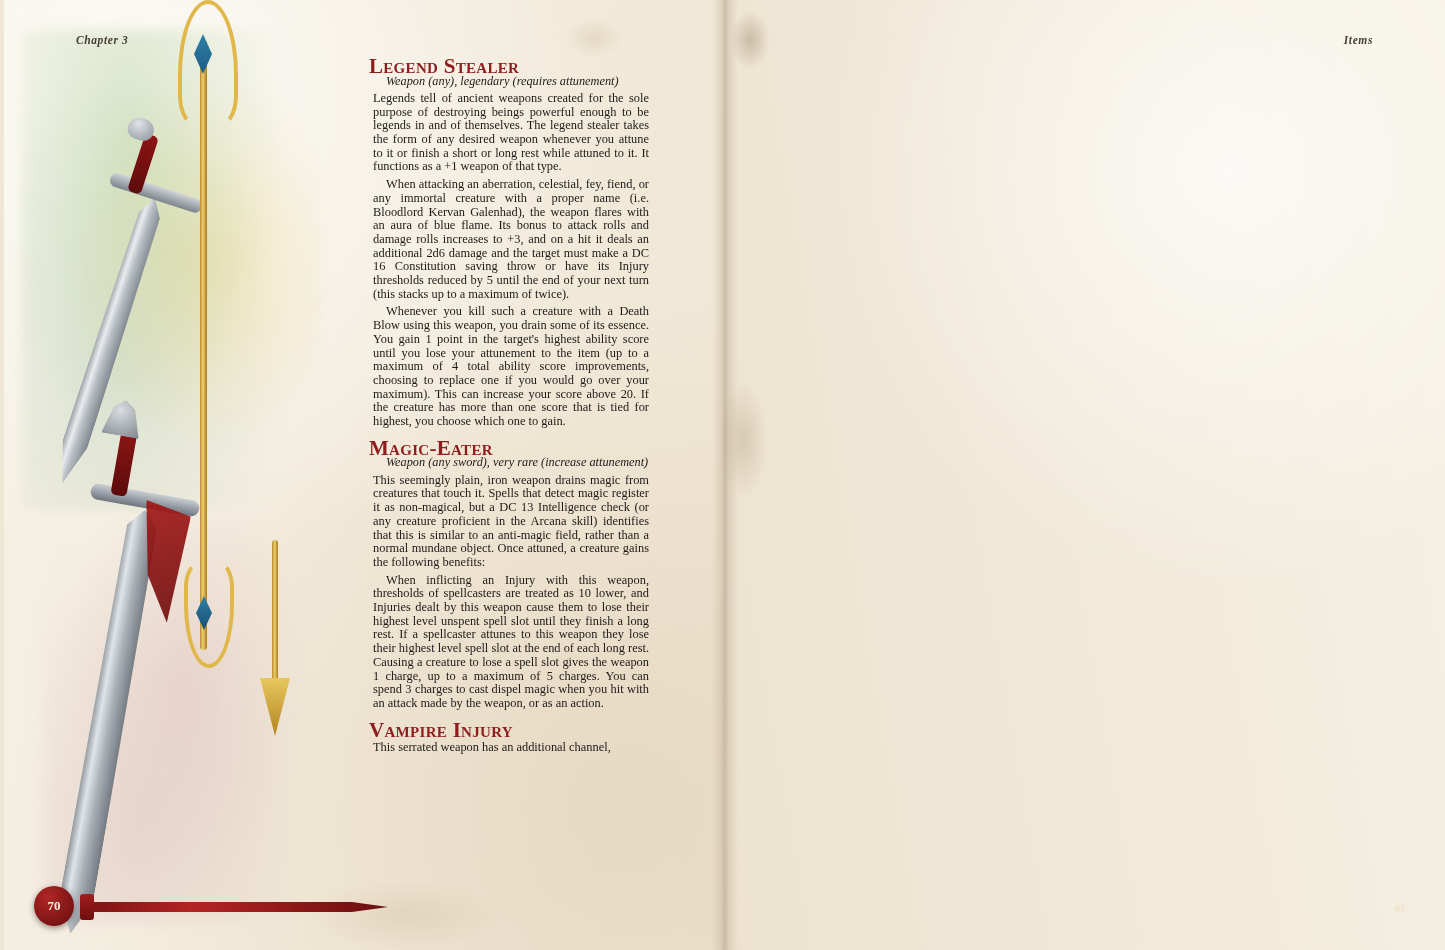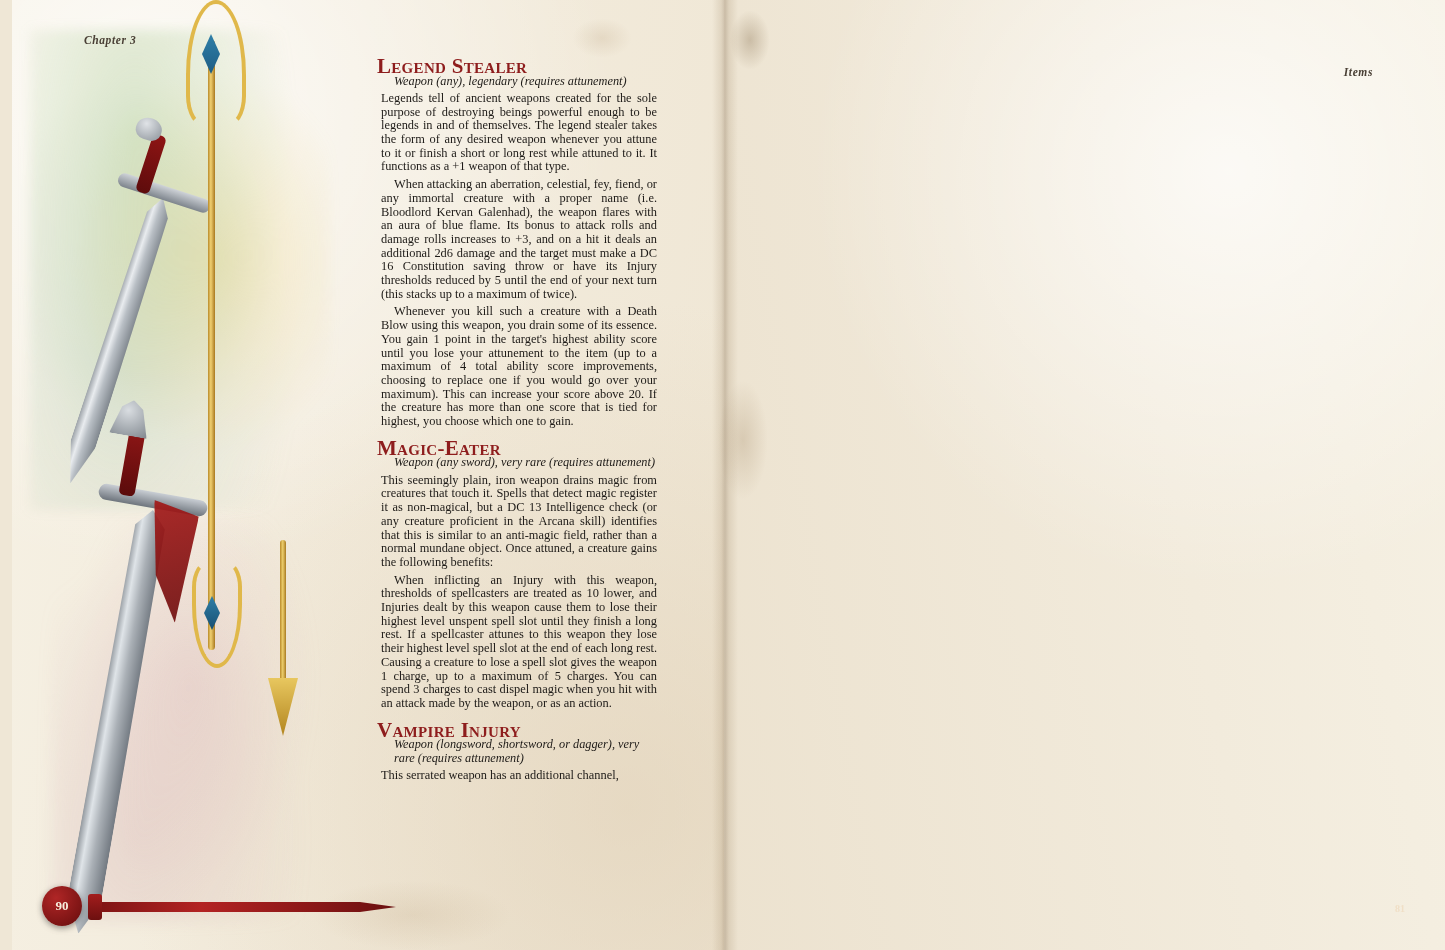--- a/index.html
+++ b/index.html
@@ -5,21 +5,21 @@
   html,body{margin:0;padding:0;}
   body{
     width:1445px;height:950px;overflow:hidden;
     font-family:"Liberation Serif", serif;
     background:#efe7d6;
   }
   .spread{position:relative;width:1445px;height:950px;overflow:hidden;}
 
   
   .page-left{
-    position:absolute;left:12px;top:0;width:724px;height:950px;
+    position:absolute;left:4px;top:0;width:724px;height:950px;
     background:
       radial-gradient(circle at 20% 12%, rgba(255,255,255,0.75) 0%, rgba(255,255,255,0) 45%),
       radial-gradient(circle at 85% 85%, rgba(222,205,178,0.55) 0%, rgba(255,255,255,0) 50%),
       linear-gradient(100deg,#f6f1e4 0%,#f3ecdd 40%,#efe6d4 100%);
   }
   .page-right{
     position:absolute;left:724px;top:0;width:721px;height:950px;
     background:
       radial-gradient(circle at 70% 18%, rgba(255,255,255,0.7) 0%, rgba(255,255,255,0) 45%),
       linear-gradient(260deg,#f6f1e4 0%,#f2ebdc 40%,#ece2cf 100%);
@@ -33,21 +33,21 @@
   .stain{position:absolute;border-radius:50%;pointer-events:none;}
 
   
   .running-head{
     position:absolute;top:34px;
     font-family:"Liberation Serif", serif;
     font-style:italic;font-weight:bold;
     font-size:11.5px;letter-spacing:.6px;color:#4a4036;
   }
   .rh-left{left:72px;}
-  .rh-right{right:72px;margin-top:32px;}
+  .rh-right{right:72px;}
 
   
   .col{
     position:absolute;
     font-size:12.4px;line-height:13.7px;
     color:#1d1a17;
     text-align:justify;
   }
   .col p{margin:4px;text-indent:13px;}
   .col p.first{text-indent:0;}
@@ -191,41 +191,40 @@
       <div>
         <div class="entry-title">Legend Stealer</div>
         <div class="entry-sub">Weapon (any), legendary (requires attunement)</div>
         <p class="first">Legends tell of ancient weapons created for the sole purpose of destroying beings powerful enough to be legends in and of themselves. The legend stealer takes the form of any desired weapon whenever you attune to it or finish a short or long rest while attuned to it. It functions as a +1 weapon of that type.</p>
         <p>When attacking an aberration, celestial, fey, fiend, or any immortal creature with a proper name (i.e. Bloodlord Kervan Galenhad), the weapon flares with an aura of blue flame. Its bonus to attack rolls and damage rolls increases to +3, and on a hit it deals an additional 2d6 damage and the target must make a DC 16 Constitution saving throw or have its Injury thresholds reduced by 5 until the end of your next turn (this stacks up to a maximum of twice).</p>
         <p>Whenever you kill such a creature with a Death Blow using this weapon, you drain some of its essence. You gain 1 point in the target's highest ability score until you lose your attunement to the item (up to a maximum of 4 total ability score improvements, choosing to replace one if you would go over your maximum). This can increase your score above 20. If the creature has more than one score that is tied for highest, you choose which one to gain.</p>
       </div>
       <div class="gap"></div>
       <div>
         <div class="entry-title">Magic-Eater</div>
-        <div class="entry-sub">Weapon (any sword), very rare (requires attunement)</div>
+        <div class="entry-sub">Weapon (any sword), very rare (increase attunement)</div>
         <p class="first">This seemingly plain, iron weapon drains magic from creatures that touch it. Spells that detect magic register it as non-magical, but a DC 13 Intelligence check (or any creature proficient in the Arcana skill) identifies that this is similar to an anti-magic field, rather than a normal mundane object. Once attuned, a creature gains the following benefits:</p>
         <p>When inflicting an Injury with this weapon, thresholds of spellcasters are treated as 10 lower, and Injuries dealt by this weapon cause them to lose their highest level unspent spell slot until they finish a long rest. If a spellcaster attunes to this weapon they lose their highest level spell slot at the end of each long rest. Causing a creature to lose a spell slot gives the weapon 1 charge, up to a maximum of 5 charges. You can spend 3 charges to cast dispel magic when you hit with an attack made by the weapon, or as an action.</p>
       </div>
       <div class="gap"></div>
       <div>
         <div class="entry-title">Vampire Injury</div>
-        <div class="entry-sub">Weapon (longsword, shortsword, or dagger), very rare (requires attunement)</div>
         <p class="first">This serrated weapon has an additional channel,</p>
       </div>
     </div>
 
     <div class="footer-sword">
       <div style="position:absolute;left:26px;top:14px;width:300px;height:10px;
         background:linear-gradient(90deg,#7e1414,#b32323 35%,#8d1818 70%,#6a1010);
         clip-path:polygon(0 0,88% 0,100% 50%,88% 100%,0 100%);"></div>
       <div style="position:absolute;left:18px;top:6px;width:14px;height:26px;
         background:linear-gradient(180deg,#a31d1d,#6d1010);border-radius:3px;"></div>
     </div>
     <div class="pn-badge">
-      <span>90</span>
+      <span>70</span>
     </div>
   </div>
 
   <div class="page-right">
 
     <div class="stain" style="left:6px;top:10px;width:40px;height:60px;background:radial-gradient(ellipse at center,rgba(120,95,60,.30),rgba(120,95,60,0) 70%);"></div>
     <div class="stain" style="left:-6px;top:380px;width:50px;height:120px;background:radial-gradient(ellipse at center,rgba(140,110,70,.22),rgba(140,110,70,0) 70%);"></div>
 
     <div class="running-head rh-right">Items</div>
 

